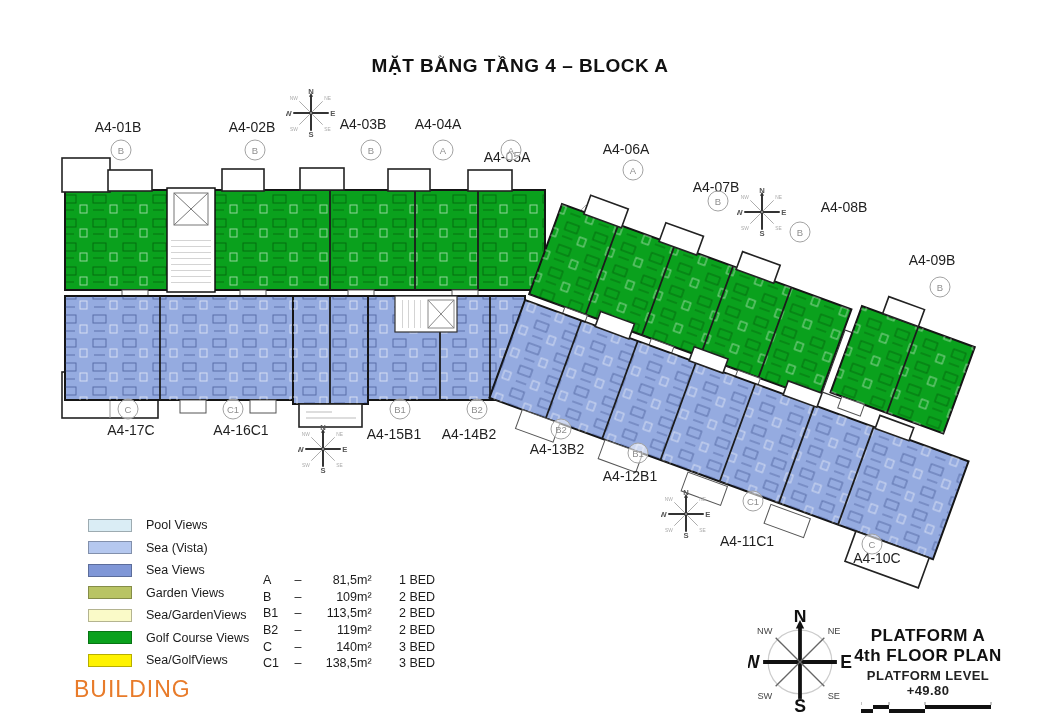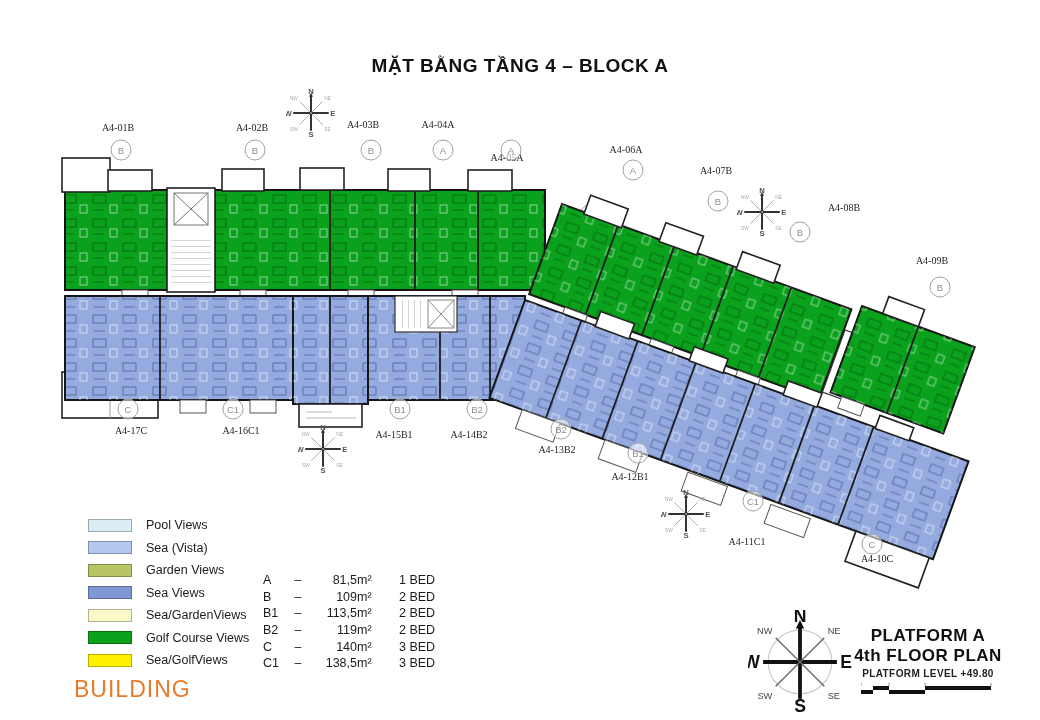--- a/index.html
+++ b/index.html
@@ -7,38 +7,38 @@
         font-family:"Liberation Sans","DejaVu Sans",sans-serif;}
   .title{position:absolute;left:0;top:42px;width:100%;text-align:center;
          font-size:19px;color:#111;letter-spacing:.5px;}
   .title b{font-weight:700;}
   svg.plan{position:absolute;left:0;top:0;}
   .g{fill:#0aa11d;stroke:#151515;stroke-width:2;}
   .b{fill:#95abe0;stroke:#151515;stroke-width:2;}
   .wb{fill:#ffffff;stroke:#222;stroke-width:1.6;}
   .wbs{fill:#ffffff;stroke:#555;stroke-width:1;}
   .d{stroke:#1c1c1c;stroke-width:1.8;}
-  .unit-label{position:absolute;transform:translate(-50%,-50%);font-size:10px;color:#1f1f1f;
-              white-space:nowrap;font-family:Liberation Serif, serif;}
+  .unit-label{position:absolute;transform:translate(-50%,-50%);font-size:14px;color:#1f1f1f;
+              white-space:nowrap;}
   .type-circle{position:absolute;transform:translate(-50%,-50%);width:19px;height:19px;
                border:1.2px solid #a3a3a3;border-radius:50%;color:#8f8f8f;font-size:9.5px;
                display:flex;align-items:center;justify-content:center;background:rgba(255,255,255,.55);}
   .compass{position:absolute;}
   .legend{position:absolute;left:88px;top:514px;}
   .lg-row{display:flex;align-items:center;height:22.5px;}
   .lg-sw{width:44px;height:13px;border:1px solid rgba(0,0,0,.28);box-sizing:border-box;}
   .lg-label{margin-left:14px;font-size:12.5px;color:#1b1b1b;}
   .unit-table{position:absolute;left:263px;top:572px;font-size:12.5px;color:#1b1b1b;}
   .ut-row{display:grid;grid-template-columns:26px 18px 50px 34px auto;height:16.6px;align-items:center;}
   .ut-dash{text-align:center;}
   .ut-area{text-align:right;}
   .ut-beds{padding-left:8px;}
   .titleblock{position:absolute;left:846px;top:626px;width:164px;text-align:center;color:#111;}
   .tb1,.tb2{font-size:17px;font-weight:700;letter-spacing:.5px;line-height:1.15;}
-  .tb3{font-size:10px;font-weight:700;letter-spacing:.4px;margin-top:3px;color:#222;}
+  .tb3{font-size:13px;font-weight:700;letter-spacing:.4px;margin-top:3px;color:#222;}
   .logo{position:absolute;left:74px;top:676px;font-size:23px;letter-spacing:1px;color:#e87b2a;}
 </style>
 </head>
 <body>
 
 <div class="page">
 
   <h1 class="title"><span>MẶT BẰNG TẦNG 4 –</span> <b>BLOCK A</b></h1>
 
   <svg class="plan" width="1040" height="720" viewBox="0 0 1040 720">
@@ -179,21 +179,21 @@
       <div class="unit-label" style="left: 252px; top: 127px;">A4-02B</div>
       <div class="type-circle" style="left: 255px; top: 150px;">B</div>
       <div class="unit-label" style="left: 363px; top: 124px;">A4-03B</div>
       <div class="type-circle" style="left: 371px; top: 150px;">B</div>
       <div class="unit-label" style="left: 438px; top: 124px;">A4-04A</div>
       <div class="type-circle" style="left: 443px; top: 150px;">A</div>
       <div class="unit-label" style="left: 507px; top: 124px; margin-top: 33px;">A4-05A</div>
       <div class="type-circle" style="left: 511px; top: 150px;">A</div>
       <div class="unit-label" style="left: 626px; top: 149px;">A4-06A</div>
       <div class="type-circle" style="left: 633px; top: 170px;">A</div>
-      <div class="unit-label" style="left: 716px; top: 170px;">A4-07B</div>
+      <div class="unit-label" style="left: 716px; top: 187px;">A4-07B</div>
       <div class="type-circle" style="left: 718px; top: 201px;">B</div>
       <div class="unit-label" style="left: 812px; top: 207px; margin-left: 32px;">A4-08B</div>
       <div class="type-circle" style="left: 800px; top: 232px;">B</div>
       <div class="unit-label" style="left: 932px; top: 260px;">A4-09B</div>
       <div class="type-circle" style="left: 940px; top: 287px;">B</div>
       <div class="unit-label" style="left: 877px; top: 558px;">A4-10C</div>
       <div class="type-circle" style="left: 872px; top: 544px;">C</div>
       <div class="unit-label" style="left: 747px; top: 541px;">A4-11C1</div>
       <div class="type-circle" style="left: 753px; top: 501px;">C1</div>
       <div class="unit-label" style="left: 630px; top: 476px;">A4-12B1</div>
@@ -292,26 +292,26 @@
   <div class="legend" id="legend">
       <div class="lg-row">
         <span class="lg-sw" style="background: rgb(218, 237, 245);"></span>
         <span class="lg-label">Pool Views</span>
       </div>
       <div class="lg-row">
         <span class="lg-sw" style="background: rgb(181, 200, 239);"></span>
         <span class="lg-label">Sea (Vista)</span>
       </div>
       <div class="lg-row">
+        <span class="lg-sw" style="background: rgb(128, 151, 215);"></span>
+        <span class="lg-label">Sea Views</span>
+      </div>
+      <div class="lg-row">
         <span class="lg-sw" style="background: rgb(185, 196, 100);"></span>
         <span class="lg-label">Garden Views</span>
-      </div>
-      <div class="lg-row">
-        <span class="lg-sw" style="background: rgb(128, 151, 215);"></span>
-        <span class="lg-label">Sea Views</span>
       </div>
       <div class="lg-row">
         <span class="lg-sw" style="background: rgb(250, 250, 200);"></span>
         <span class="lg-label">Sea/GardenViews</span>
       </div>
       <div class="lg-row">
         <span class="lg-sw" style="background: rgb(10, 161, 29);"></span>
         <span class="lg-label">Golf Course Views</span>
       </div>
       <div class="lg-row">

